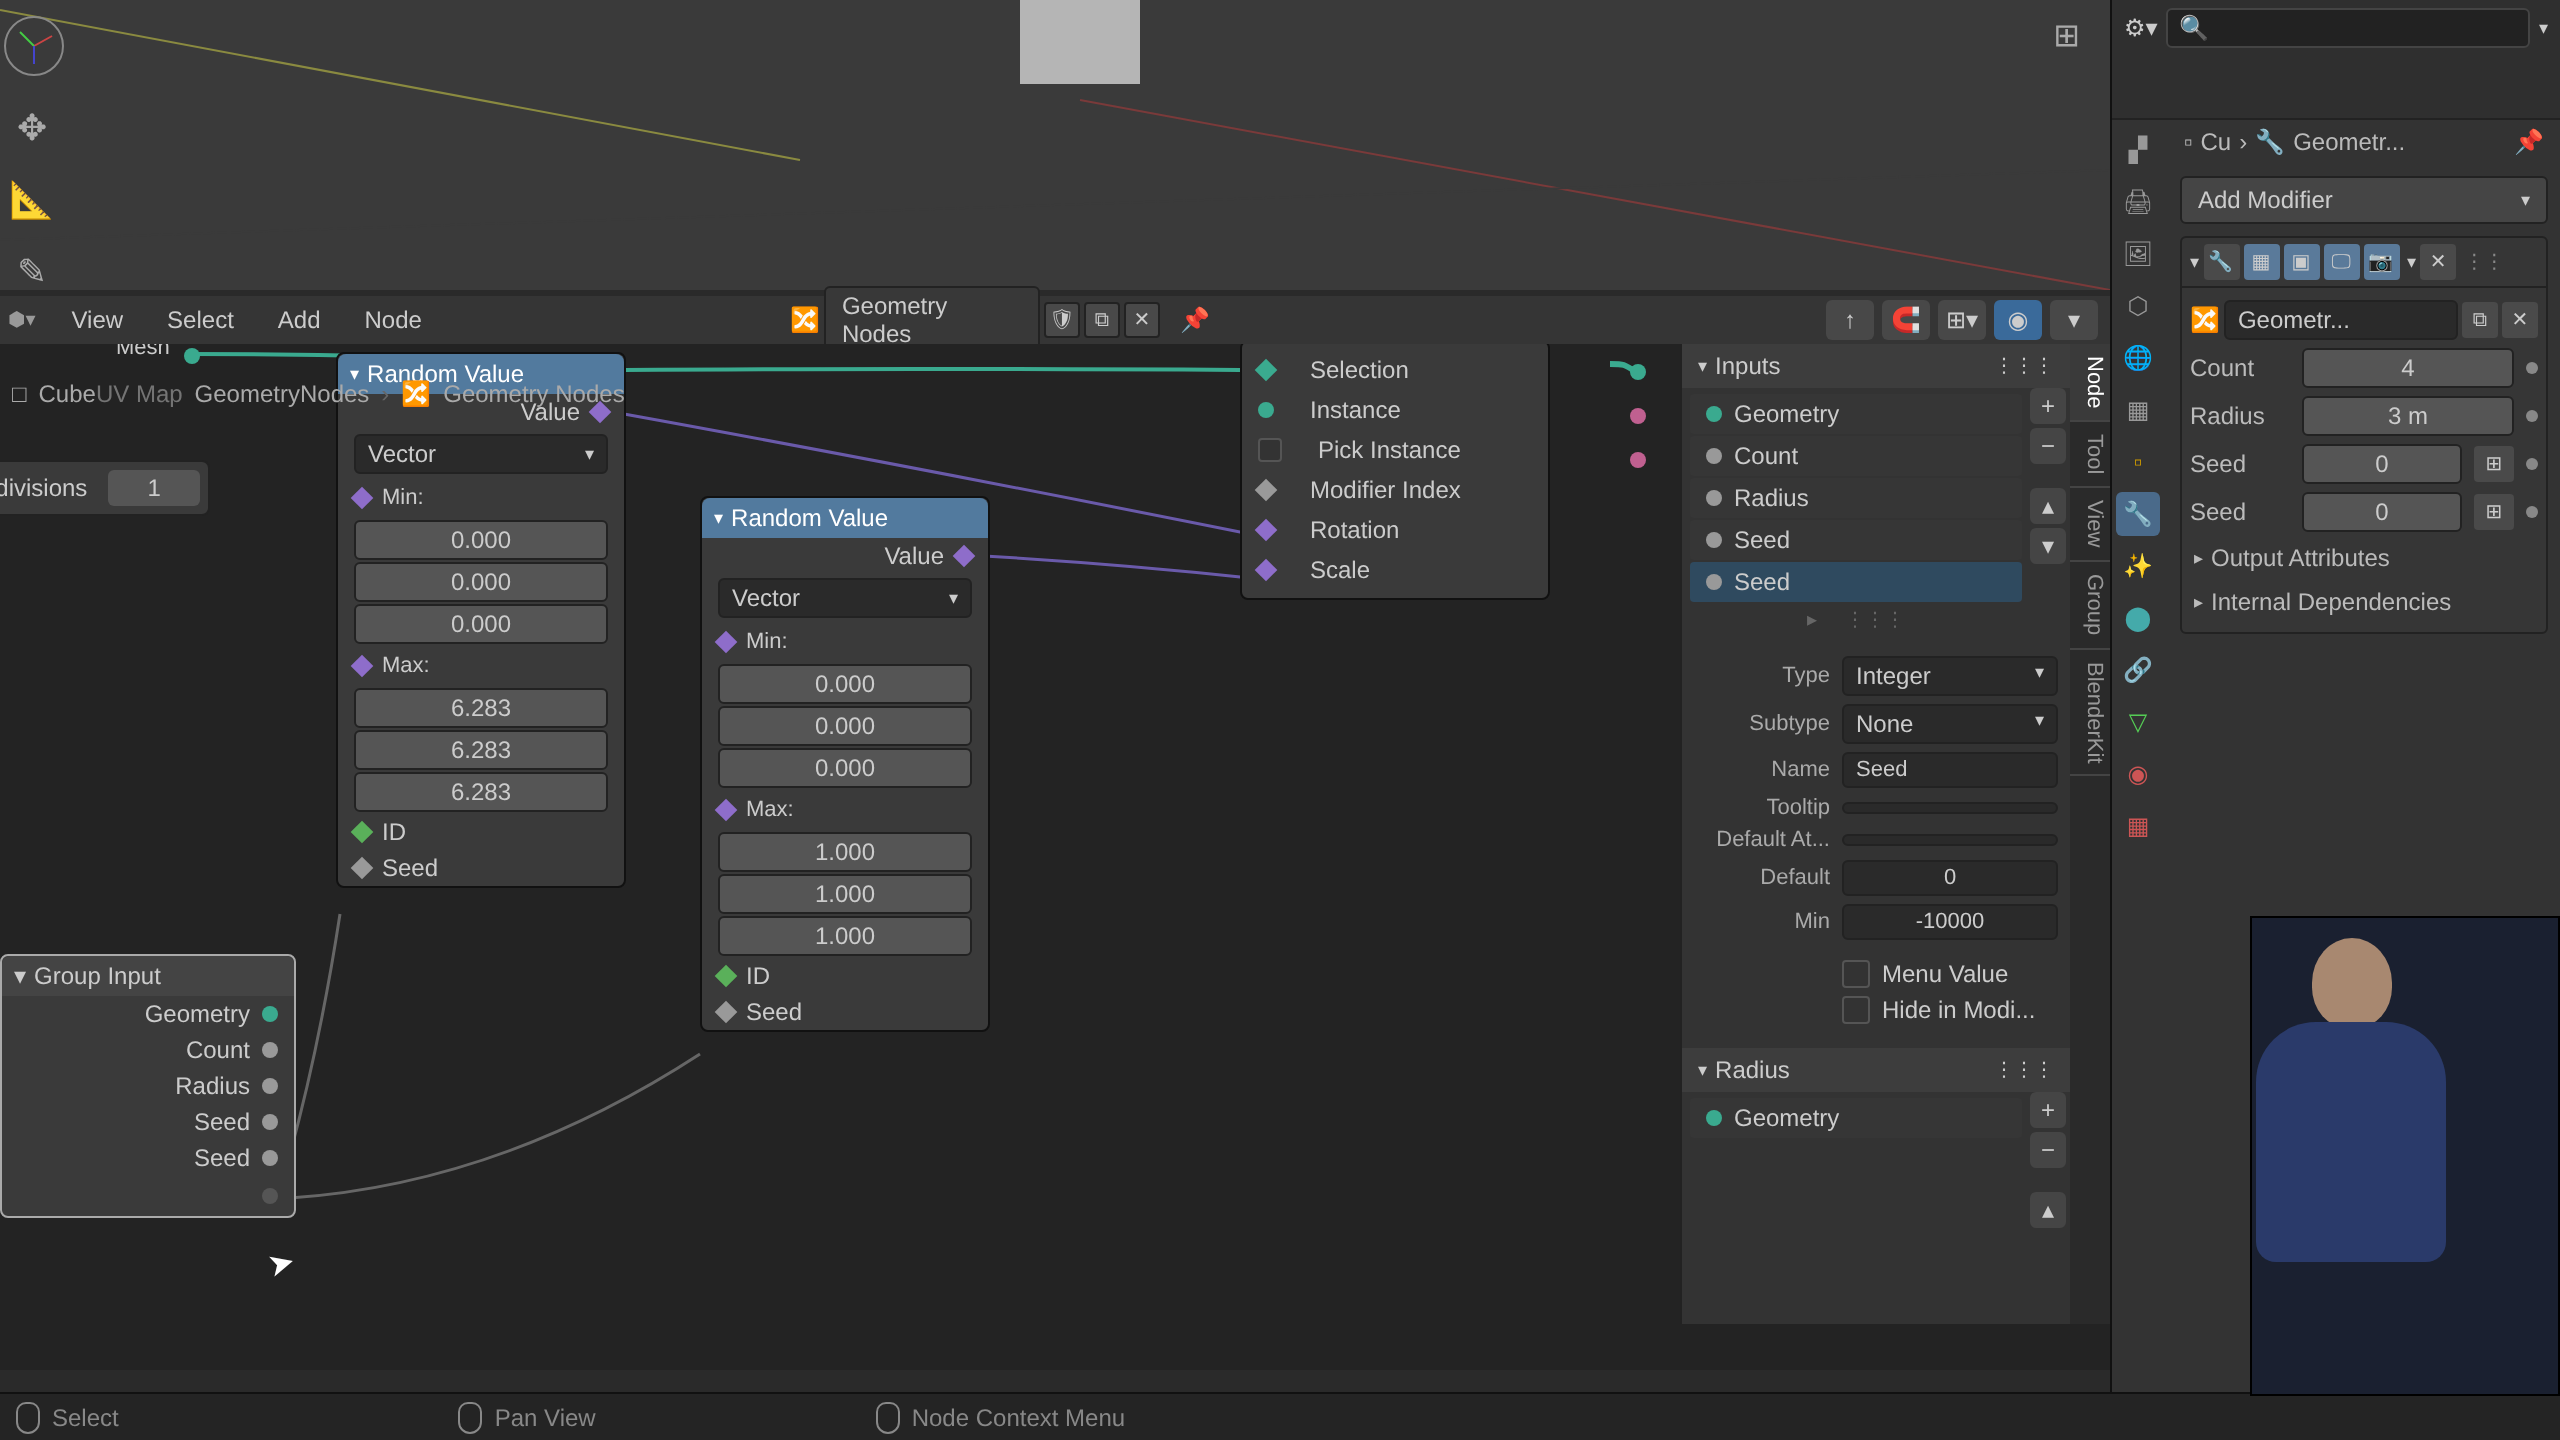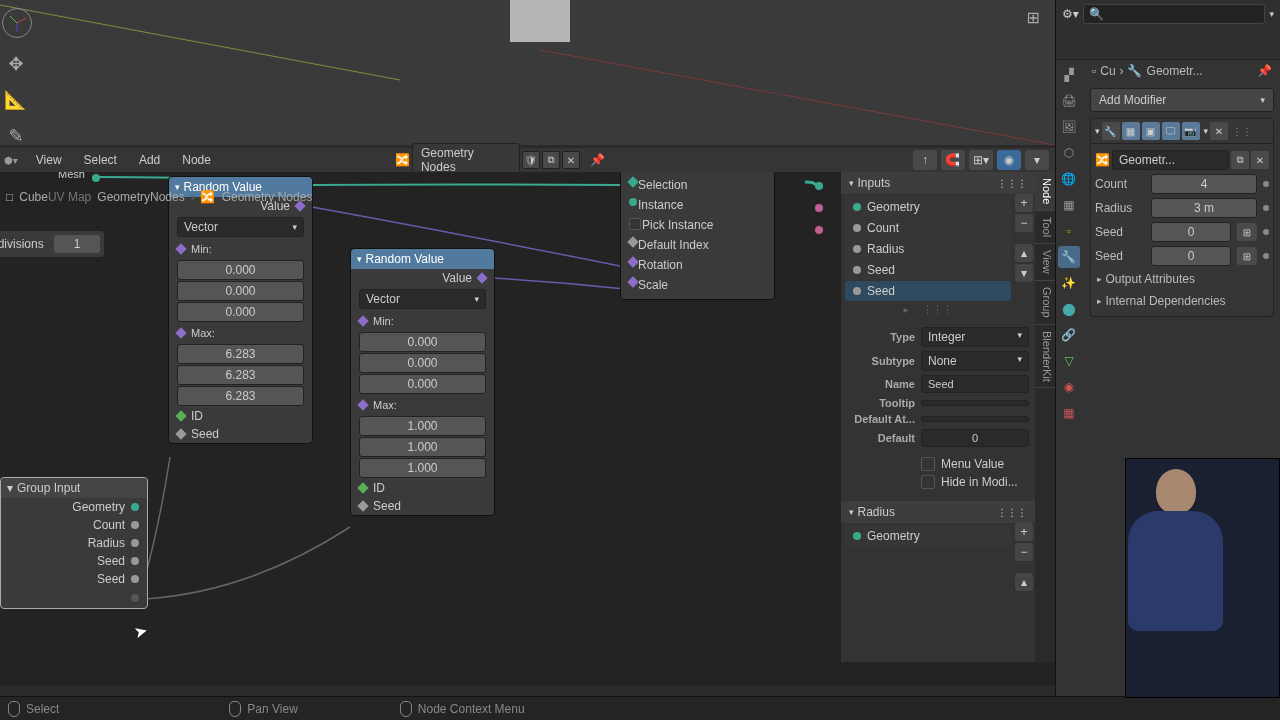--- a/index.html
+++ b/index.html
@@ -40,39 +40,39 @@
 .s-purple { background: #8e6dca; }
 .s-teal { background: #3aaa8f; }
 .s-gray { background: #999; }
 .s-green { background: #5ab05a; }
 .n-select { background: #2a2a2a; border: 1px solid #222; border-radius: 3px; padding: 2px 6px; flex: 1; display: flex; justify-content: space-between; align-items: center; }
 .n-label-s { font-size: 11px; color: #ccc; padding: 2px 0; }
 .n-val { background: #555; border: 1px solid #222; border-radius: 3px; padding: 2px 6px; text-align: center; margin: 1px 8px; }
 .group-node { border: 1px solid #aaa; }
 .group-hdr { background: #444; padding: 3px 6px; border-radius: 4px 4px 0 0; display: flex; align-items: center; gap: 4px; }
 .instance-node { background: #3a3a3a; border: 1px solid #111; border-radius: 4px; padding: 4px 0; }
-.inst-row { display: flex; align-items: flex-start; gap: 1px; padding: 3px 8px; }
+.inst-row { display: flex; align-items: center; gap: 18px; padding: 3px 8px; }
 .inst-check { width: 12px; height: 12px; border: 1px solid #555; border-radius: 2px; background: #333; }
 .subdivisions-box { position: absolute; background: #3a3a3a; border: 1px solid #222; border-radius: 4px; padding: 4px; display: flex; align-items: center; gap: 10px; }
 .sub-val { background: #555; border-radius: 3px; padding: 2px 20px; }
 
 
 .sidebar-n { position: absolute; top: 172px; left: 840px; width: 195px; height: 490px; background: #333; border-left: 1px solid #222; overflow-y: auto; }
 .vert-tabs { position: absolute; top: 172px; left: 1035px; width: 20px; height: 490px; background: #2a2a2a; writing-mode: vertical-rl; display: flex; }
 .vt { padding: 6px 2px; color: #999; border-bottom: 1px solid #444; font-size: 11px; }
 .vt.active { background: #3a3a3a; color: #fff; }
 .panel-hdr { display: flex; align-items: center; gap: 4px; padding: 4px 8px; background: #3d3d3d; }
 .panel-hdr .chev { font-size: 9px; }
 .prop-list { padding: 2px 4px; }
 .prop-item { display: flex; align-items: center; gap: 6px; padding: 3px 8px; background: #363636; border-radius: 2px; margin: 1px 0; }
 .prop-item.sel { background: #2f4a5f; }
 .prop-side-btns { position: absolute; right: 2px; display: flex; flex-direction: column; gap: 2px; }
 .side-sq { width: 18px; height: 18px; background: #454545; border-radius: 3px; display: flex; align-items: center; justify-content: center; font-size: 12px; }
 .prop-field { display: flex; align-items: center; padding: 2px 6px; gap: 6px; }
-.prop-field .lbl { width: 68px; text-align: right; color: #aaa; font-size: 11px; font-weight: bold; }
+.prop-field .lbl { width: 68px; text-align: right; color: #aaa; font-size: 11px; }
 .prop-field .fld { flex: 1; background: #2a2a2a; border: 1px solid #222; border-radius: 3px; padding: 2px 6px; text-align: left; font-size: 11px; }
 .prop-field .fld.num { text-align: center; }
 .prop-check { display: flex; align-items: center; gap: 6px; padding: 2px 6px 2px 80px; }
 .pchk { width: 14px; height: 14px; border: 1px solid #555; background: #333; border-radius: 2px; }
 
 
 .props-col { position: absolute; top: 0; left: 1055px; width: 225px; height: 720px; background: #333; border-left: 1px solid #111; }
 .props-top-bar { height: 60px; background: #2f2f2f; border-bottom: 1px solid #222; }
 .props-search { display: flex; align-items: center; gap: 4px; padding: 4px 6px; }
 .search-box { flex: 1; background: #222; border: 1px solid #444; border-radius: 3px; padding: 2px 6px; height: 20px; }
@@ -304,21 +304,21 @@
     <div class="inst-row">
         <div class="socket s-teal"></div>
         <span>Instance</span>
       </div>
     <div class="inst-row">
         <div class="inst-check"></div>
         <span>Pick Instance</span>
       </div>
     <div class="inst-row">
         <div class="sock-diamond s-gray"></div>
-        <span>Default Index</span>
+        <span>Modifier Index</span>
       </div>
     <div class="inst-row">
         <div class="sock-diamond s-purple"></div>
         <span>Rotation</span>
       </div>
     <div class="inst-row">
         <div class="sock-diamond s-purple"></div>
         <span>Scale</span>
       </div>
   </div>
@@ -385,20 +385,24 @@
       <span class="lbl">Tooltip</span>
       <div class="fld"></div>
     </div>
   <div class="prop-field">
       <span class="lbl">Default At...</span>
       <div class="fld"></div>
     </div>
   <div class="prop-field">
       <span class="lbl">Default</span>
       <div class="fld num">0</div>
+    </div>
+  <div class="prop-field">
+      <span class="lbl">Min</span>
+      <div class="fld num">-10000</div>
     </div>
   <div style="height:6px"></div>
   <div class="prop-check">
       <div class="pchk"></div>
       <span>Menu Value</span>
     </div>
   <div class="prop-check">
       <div class="pchk"></div>
       <span>Hide in Modi...</span>
     </div>
@@ -554,21 +558,21 @@
 
 <div class="status-bar">
   <div class="sb-item">
       <div class="mouse-icon"></div>
       <span>Select</span>
     </div>
   <div class="sb-item" style="margin-left:140px">
       <div class="mouse-icon"></div>
       <span>Pan View</span>
     </div>
-  <div class="sb-item" style="margin-left:72px">
+  <div class="sb-item" style="margin-left:110px">
       <div class="mouse-icon"></div>
       <span>Node Context Menu</span>
     </div>
 </div>
 
 <div class="webcam">
   <div class="person">
     <div class="head"></div>
     <div class="body-shape"></div>
   </div>

